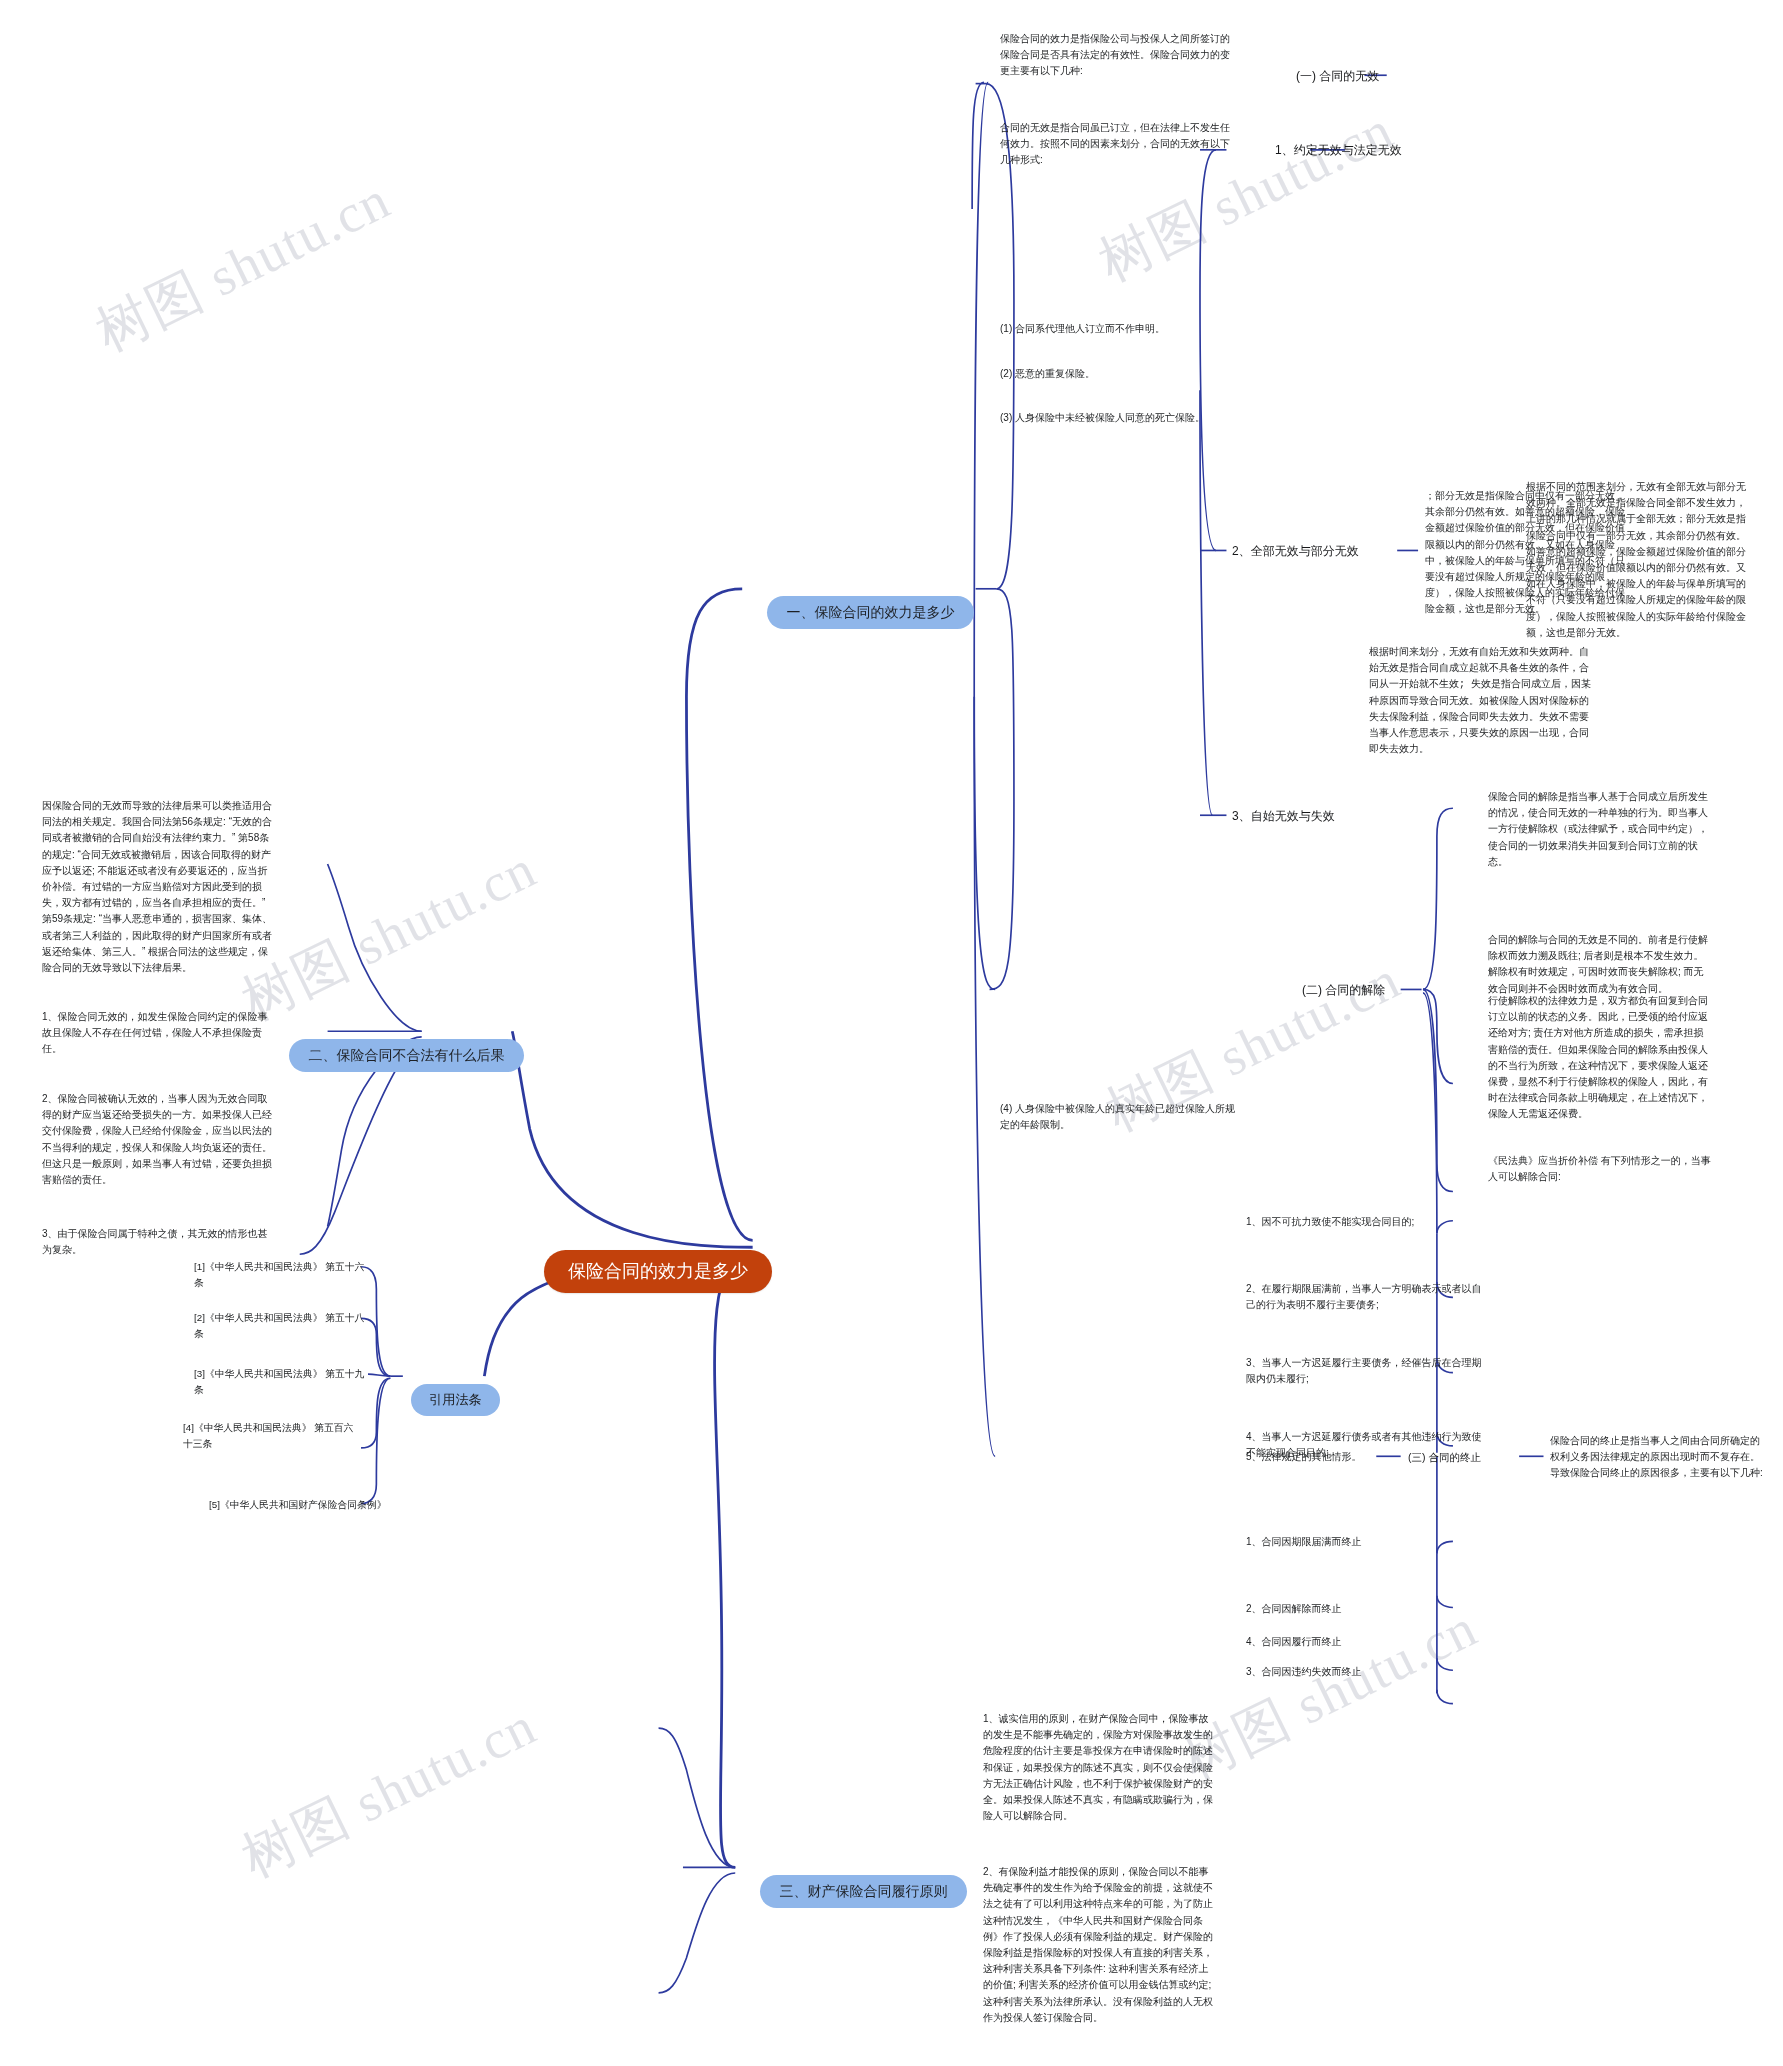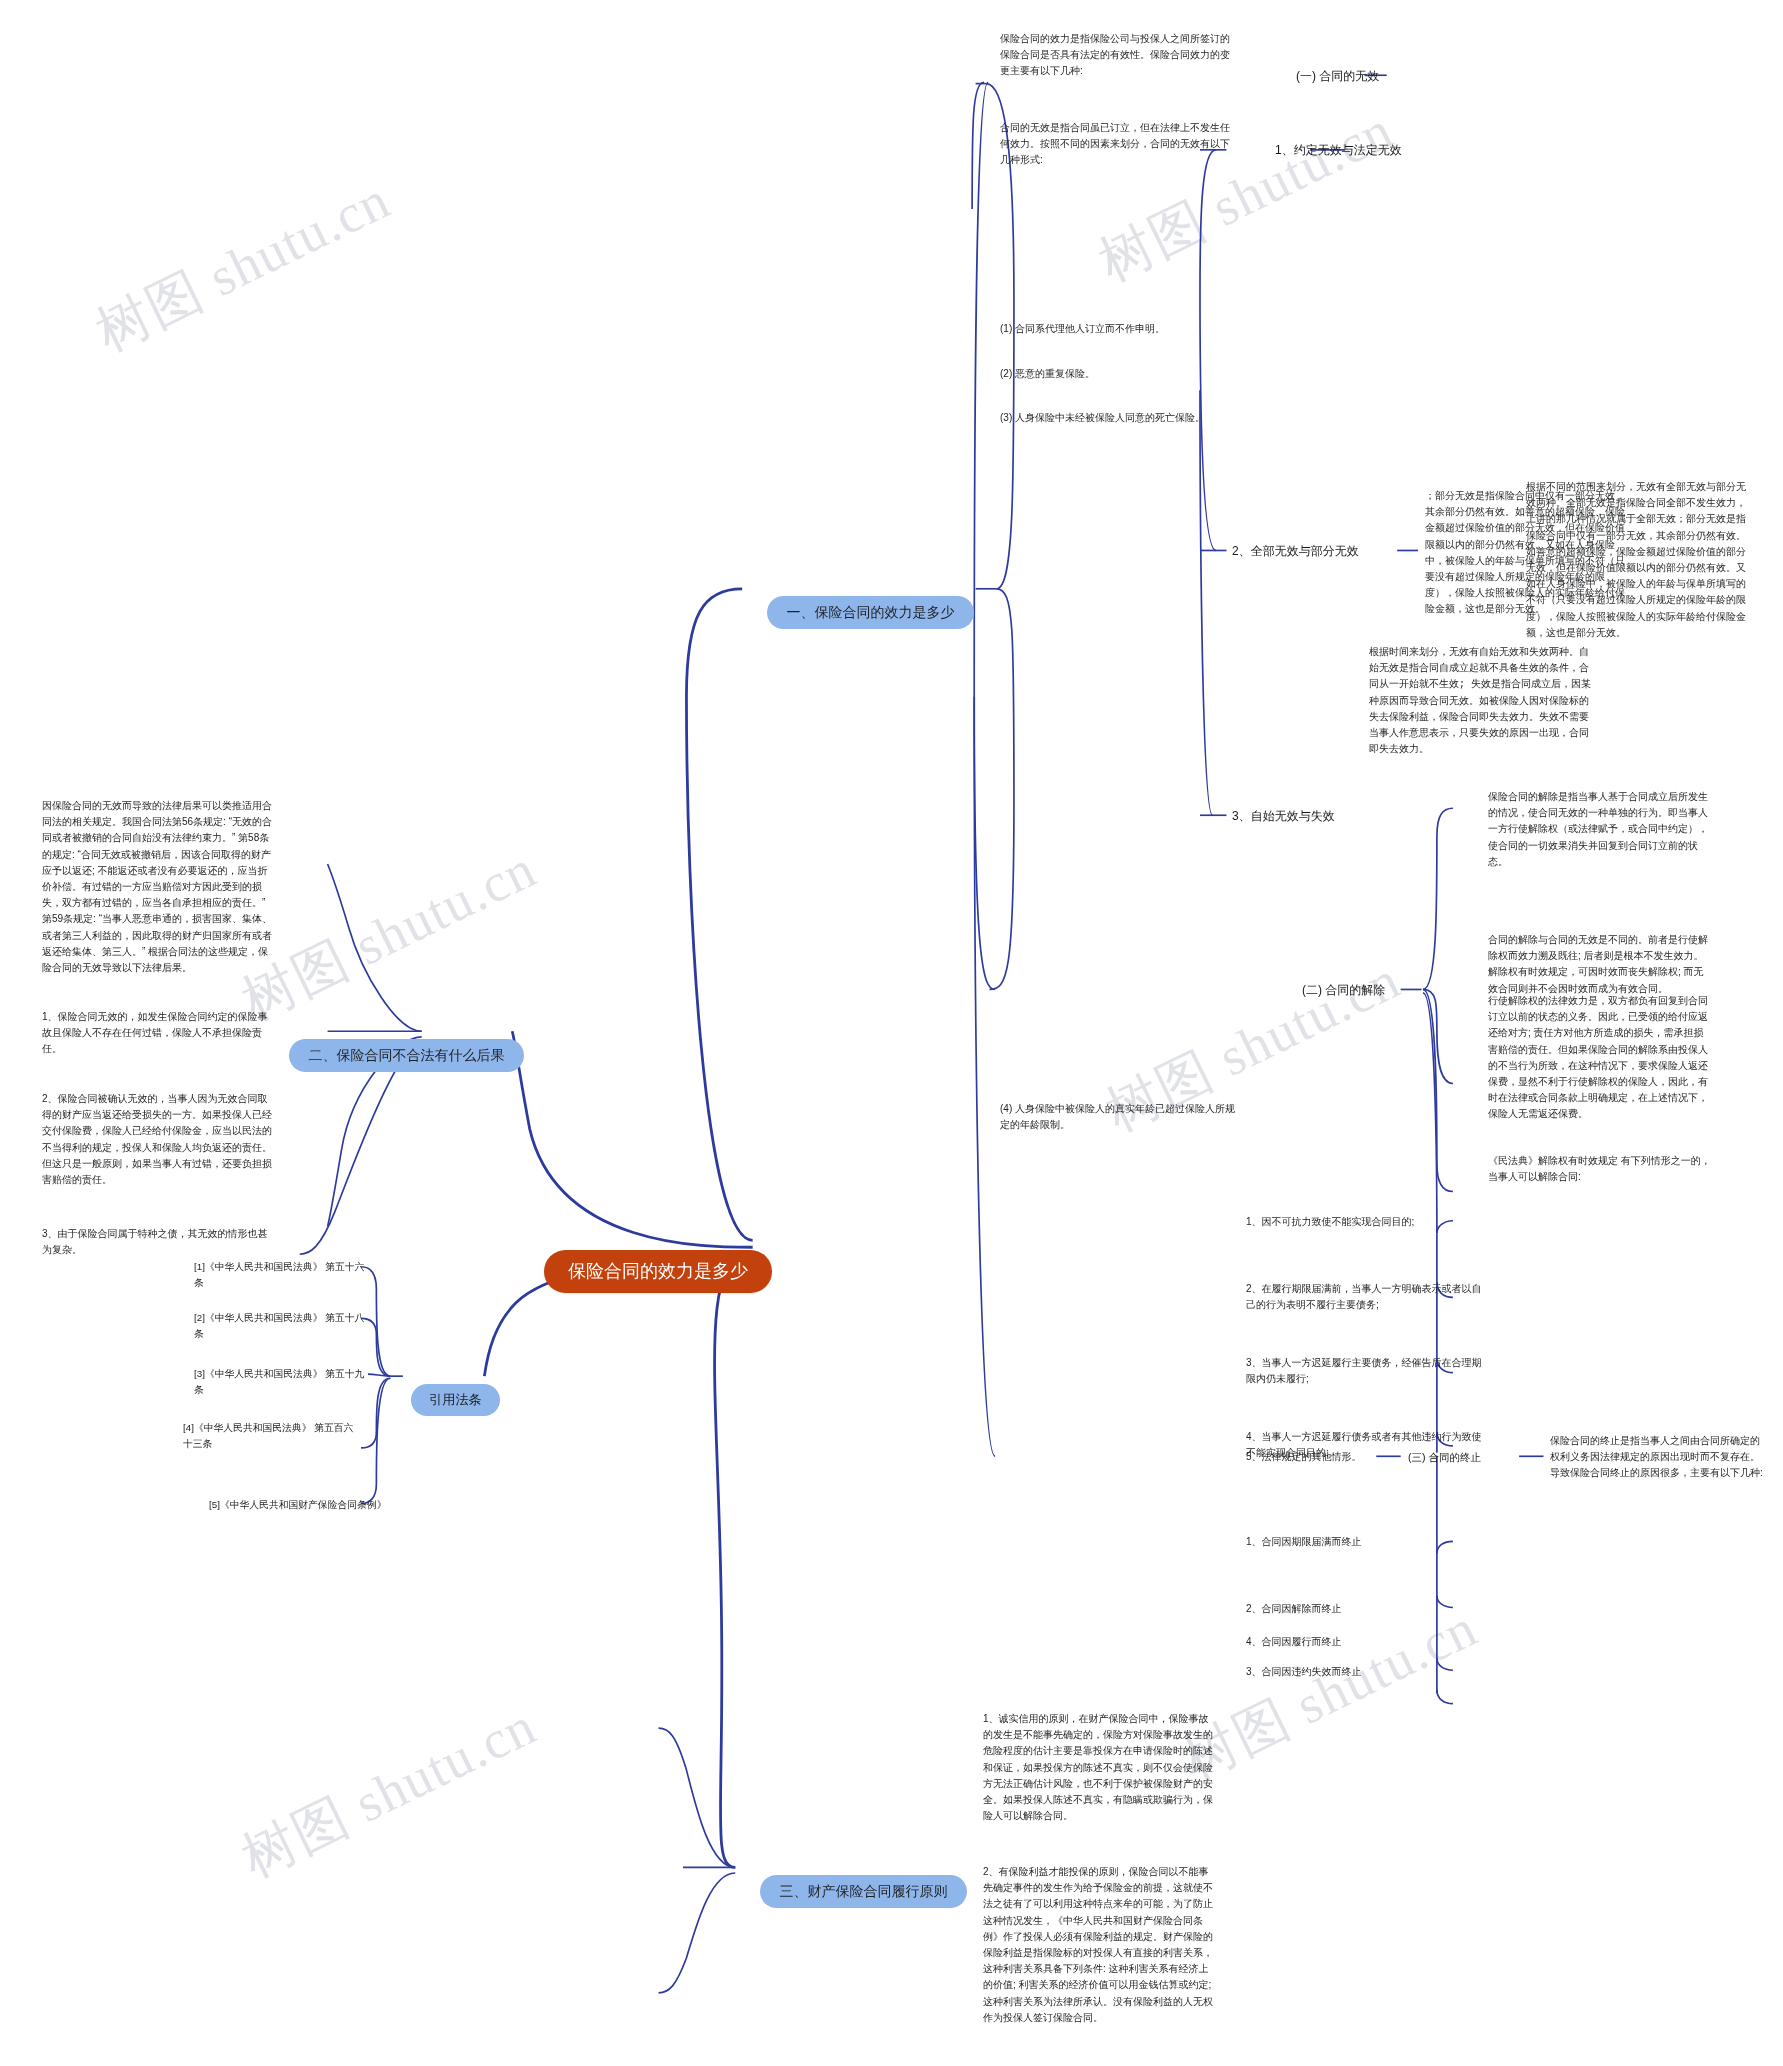--- a/index.html
+++ b/index.html
@@ -196,21 +196,21 @@
   <div class="node txt" style="left:1526px; top:479px; width:223px;">根据不同的范围来划分，无效有全部无效与部分无效两种。全部无效是指保险合同全部不发生效力，上讲的那几种情况就属于全部无效；部分无效是指保险合同中仅有一部分无效，其余部分仍然有效。如善意的超额保险，保险金额超过保险价值的部分无效，但在保险价值限额以内的部分仍然有效。又如在人身保险中，被保险人的年龄与保单所填写的不符（只要没有超过保险人所规定的保险年龄的限度），保险人按照被保险人的实际年龄给付保险金额，这也是部分无效。</div>
 
   <div class="node label" style="left:1232px; top:807px;">3、自始无效与失效</div>
   <div class="node txt" style="left:1369px; top:645px; width:223px;font-family:Liberation Mono, monospace;">根据时间来划分，无效有自始无效和失效两种。自始无效是指合同自成立起就不具备生效的条件，合同从一开始就不生效; 失效是指合同成立后，因某种原因而导致合同无效。如被保险人因对保险标的失去保险利益，保险合同即失去效力。失效不需要当事人作意思表示，只要失效的原因一出现，合同即失去效力。</div>
 
   <div class="node label" style="left:1302px; top:981px;">(二) 合同的解除</div>
 
   <div class="node txt" style="left:1488px; top:789px; width:223px;">保险合同的解除是指当事人基于合同成立后所发生的情况，使合同无效的一种单独的行为。即当事人一方行使解除权（或法律赋予，或合同中约定），使合同的一切效果消失并回复到合同订立前的状态。</div>
   <div class="node txt" style="left:1488px; top:932px; width:223px;">合同的解除与合同的无效是不同的。前者是行使解除权而效力溯及既往; 后者则是根本不发生效力。解除权有时效规定，可因时效而丧失解除权; 而无效合同则并不会因时效而成为有效合同。</div>
   <div class="node txt" style="left:1488px; top:993px; width:223px;">行使解除权的法律效力是，双方都负有回复到合同订立以前的状态的义务。因此，已受领的给付应返还给对方; 责任方对他方所造成的损失，需承担损害赔偿的责任。但如果保险合同的解除系由投保人的不当行为所致，在这种情况下，要求保险人返还保费，显然不利于行使解除权的保险人，因此，有时在法律或合同条款上明确规定，在上述情况下，保险人无需返还保费。</div>
-  <div class="node txt" style="left:1488px; top:1153px; width:223px;">《民法典》解除权有时效规定 有下列情形之一的，当事人可以解除合同:</div>
+  <div class="node txt" style="left:1488px; top:1153px; width:223px;">《民法典》应当折价补偿 有下列情形之一的，当事人可以解除合同:</div>
 
   <div class="node txt" style="left:1246px; top:1214px; width:237px;">1、因不可抗力致使不能实现合同目的;</div>
   <div class="node txt" style="left:1246px; top:1281px; width:237px;">2、在履行期限届满前，当事人一方明确表示或者以自己的行为表明不履行主要债务;</div>
   <div class="node txt" style="left:1246px; top:1355px; width:237px;">3、当事人一方迟延履行主要债务，经催告后在合理期限内仍未履行;</div>
   <div class="node txt" style="left:1246px; top:1429px; width:237px;">4、当事人一方迟延履行债务或者有其他违约行为致使不能实现合同目的;</div>
   <div class="node txt" style="left:1246px; top:1449px; width:139px;">5、法律规定的其他情形。</div>
 
   <div class="node label" style="left:1408px; top:1449px; font-size:10.5px;">(三) 合同的终止</div>
   <div class="node txt" style="left:1550px; top:1433px; width:216px;">保险合同的终止是指当事人之间由合同所确定的权利义务因法律规定的原因出现时而不复存在。导致保险合同终止的原因很多，主要有以下几种:</div>
 

